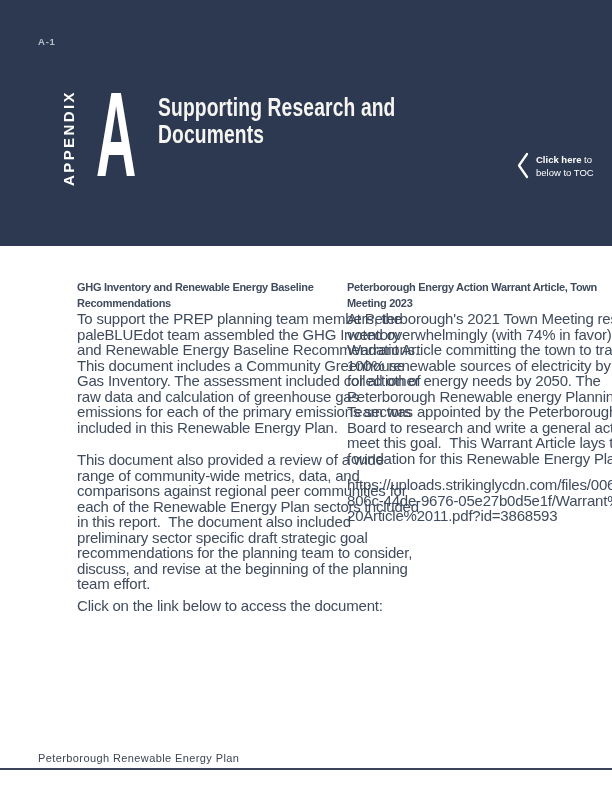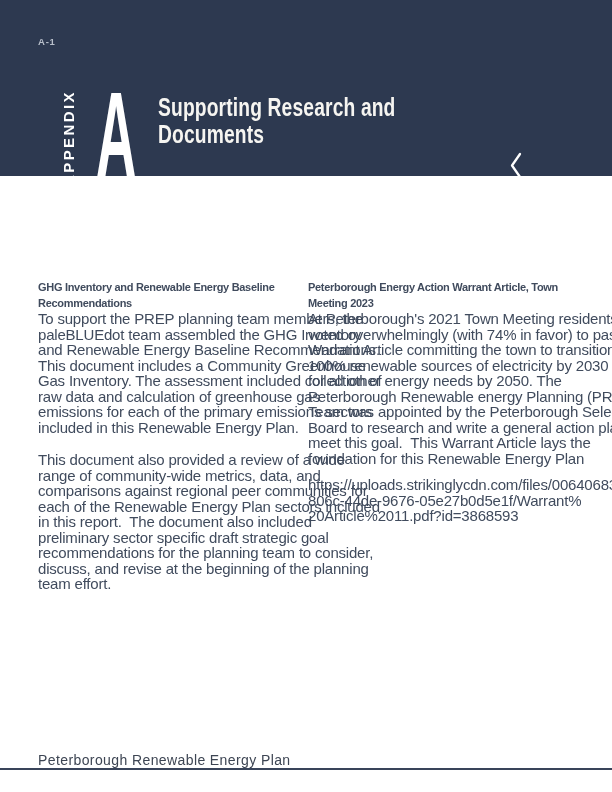--- a/index.html
+++ b/index.html
@@ -19,21 +19,21 @@
     background: var(--page-bg);
     overflow: hidden;
     font-family: "Liberation Sans", "DejaVu Sans", sans-serif;
     color: var(--body-text);
   }
 
   
   .banner {
     position: absolute;
     top: 0; left: 0;
-    width: 612px; height: 176px;
+    width: 612px; height: 246px;
     background: var(--header-bg);
   }
   .page-label {
     position: absolute;
     left: 38px; top: 36px;
     font-size: 9.5px;
     font-weight: bold;
     letter-spacing: 0.8px;
     color: var(--muted-label);
   }
@@ -66,39 +66,39 @@
     line-height: 27px;
     font-weight: bold;
     letter-spacing: 0.2px;
     color: var(--header-text);
     transform: scaleX(0.74);
     transform-origin: 0 0;
     white-space: pre-line;
   }
   .toc-link {
     position: absolute;
-    left: 487px; top: 152px;
+    left: 516px; top: 152px;
     display: flex;
     align-items: center;
     gap: 7px;
     color: #ffffff;
     cursor: pointer;
-    flex-direction: column;
   }
   .toc-text {
     font-size: 9.5px;
     line-height: 13px;
     white-space: nowrap;
   }
   .toc-text .b { font-weight: bold; }
 
   
   .col {
     position: absolute;
     top: 280px;
+    margin-left: 39px;
   }
   .col-left  { left: 38px;  width: 268px; }
   .col-right { left: 308px; width: 278px; }
   .col h2 {
     font-size: 11px;
     font-weight: bold;
     line-height: 15.5px;
     letter-spacing: -0.3px;
     white-space: pre;
     color: var(--body-text);
@@ -116,21 +116,21 @@
   .doc-link {
     color: inherit;
     text-decoration: none;
     cursor: pointer;
   }
 
   
   .footer-text {
     position: absolute;
     left: 38px; top: 752px;
-    font-size: 14px;
+    font-size: 11px;
     letter-spacing: 0.4px;
     color: #3d4553;
   }
   .footer-rule {
     position: absolute;
     left: 0; top: 768px;
     width: 612px; height: 1.5px;
     background: #39445a;
   }
 </style>
@@ -148,21 +148,21 @@
 
     <h1 class="banner-title">Supporting Research and
 Documents</h1>
 
     <div class="toc-link">
       <span style="display:flex;">
         <svg width="13" height="27" viewBox="0 0 13 27" aria-hidden="true">
           <path d="M11 2 L3 13.5 L11 25" fill="none" stroke="#ffffff" stroke-width="2.3" stroke-linecap="round" stroke-linejoin="round"></path>
         </svg>
       </span>
-      <div class="toc-text"><span class="b">Click here</span><span> to</span><br><span>return to TOC</span></div>
+      <div class="toc-text"><span class="b">Click here</span><span> to</span><br><span>below to TOC</span></div>
     </div>
   </header>
 
   <section class="col col-left">
     <h2>GHG Inventory and Renewable Energy Baseline
 Recommendations</h2>
     <p class="para">To support the PREP planning team members, the
 paleBLUEdot team assembled the GHG Inventory
 and Renewable Energy Baseline Recommendations.
 This document includes a Community Greenhouse
@@ -172,21 +172,22 @@
 included in this Renewable Energy Plan.</p>
     <p class="para gap-lg">This document also provided a review of a wide
 range of community-wide metrics, data, and
 comparisons against regional peer communities for
 each of the Renewable Energy Plan sectors included
 in this report.  The document also included
 preliminary sector specific draft strategic goal
 recommendations for the planning team to consider,
 discuss, and revise at the beginning of the planning
 team effort.</p>
-    <p class="para gap-sm"></p>
+    <p class="para gap-sm"><span>Click on the link below to access the document:
+</span></p>
   </section>
 
   <section class="col col-right">
     <h2>Peterborough Energy Action Warrant Article, Town
 Meeting 2023</h2>
     <p class="para">At Peterborough's 2021 Town Meeting residents
 voted overwhelmingly (with 74% in favor) to pass a
 Warrant Article committing the town to transition to
 100% renewable sources of electricity by 2030 and
 for all other energy needs by 2050. The

